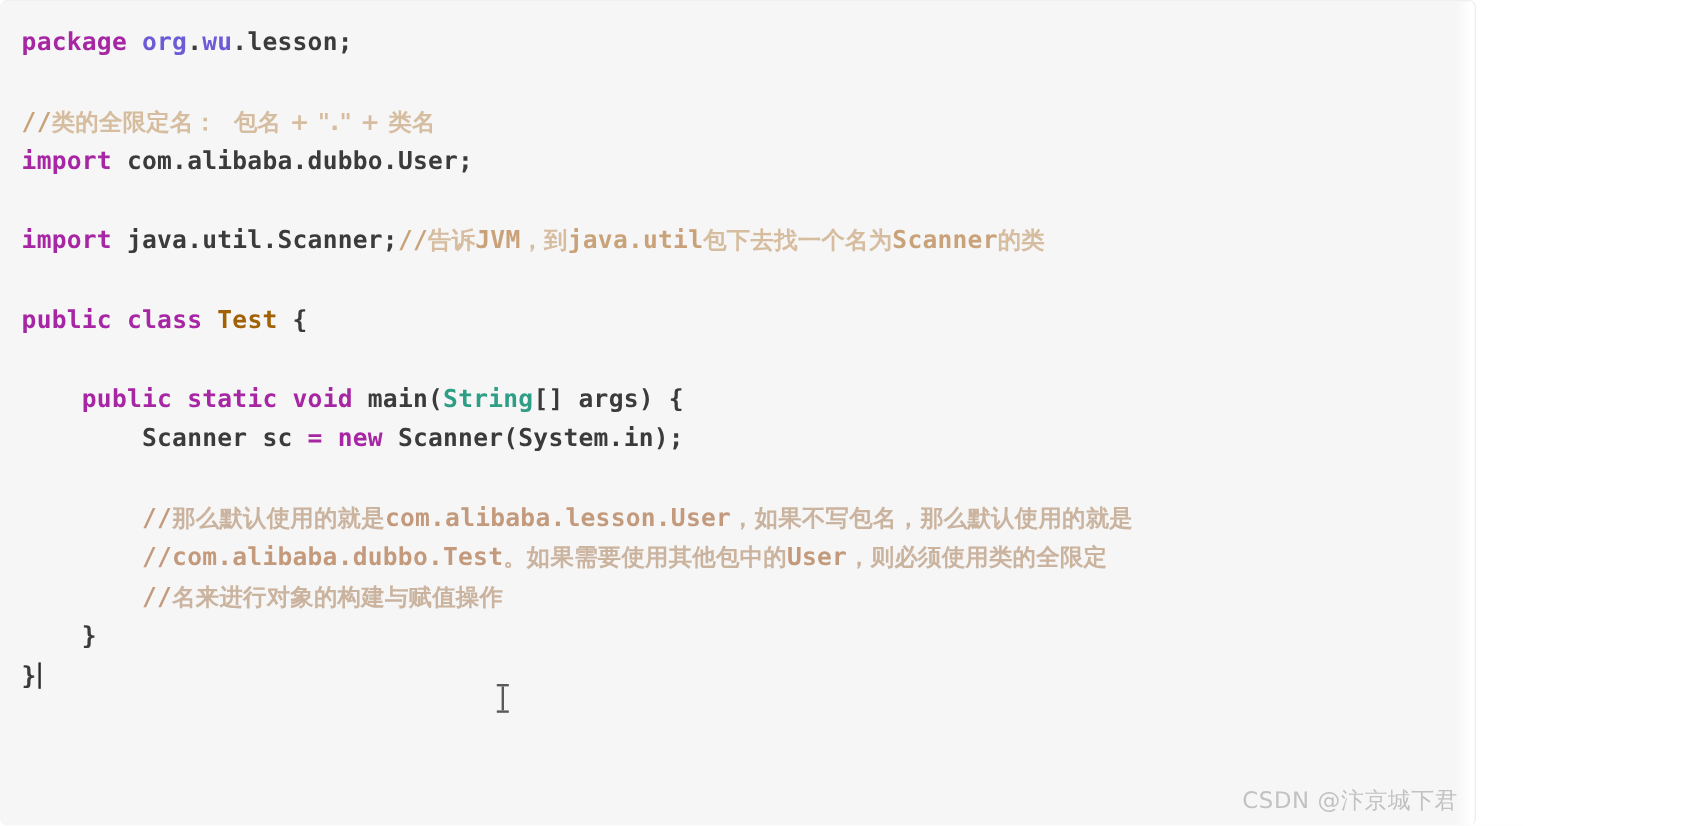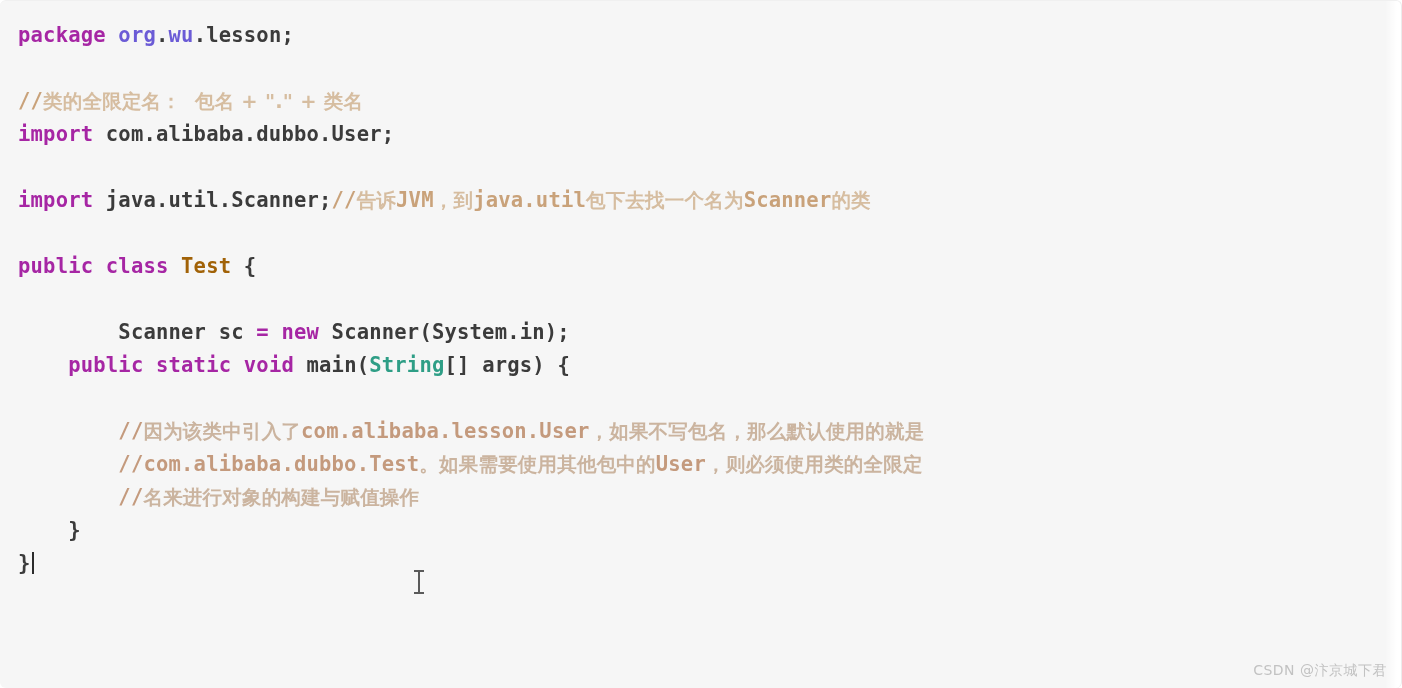--- a/index.html
+++ b/index.html
@@ -10,21 +10,21 @@
   }
   body {
     width: 1402px;
     height: 688px;
     overflow: hidden;
     font-family: "DejaVu Sans Mono", "Liberation Mono", monospace;
   }
 
   #editor-root {
     position: relative;
-    width: 1402px;
+    width: 1230px;
     height: 688px;
     background: #f6f6f6;
     border-radius: 6px;
     box-sizing: border-box;
     border-right: 1px solid #ececec;
     border-top: 1px solid #f0f0f0;
     overflow: hidden;
   }
 
   
@@ -115,45 +115,45 @@
   }
   #mouse-ibeam .cap-top { top: 1px; }
   #mouse-ibeam .cap-bot { bottom: 1px; }
 
   
   #watermark {
     position: absolute;
     right: 14px;
     bottom: 8px;
     font-family: "DejaVu Sans", "Liberation Sans", sans-serif;
-    font-size: 14px;
+    font-size: 19px;
     color: #c2c2c2;
     letter-spacing: 0.5px;
     white-space: nowrap;
   }
 </style>
 </head>
 <body>
 
 <div id="editor-root">
 
   <div id="code-surface">
       <div class="code-line"><span class="tok-keyword">package</span><span class="tok-plain"> </span><span class="tok-package">org</span><span class="tok-plain">.</span><span class="tok-package">wu</span><span class="tok-plain">.</span><span class="tok-plain">lesson</span><span class="tok-plain">;</span></div>
       <div class="code-line blank"></div>
       <div class="code-line"><span class="tok-comment">//</span><span class="tok-comment-cn cn">类的全限定名：  包名 + "." + 类名</span></div>
       <div class="code-line"><span class="tok-keyword">import</span><span class="tok-plain"> com.alibaba.dubbo.User;</span></div>
       <div class="code-line blank"></div>
       <div class="code-line"><span class="tok-keyword">import</span><span class="tok-plain"> java.util.Scanner;</span><span class="tok-comment">//</span><span class="tok-comment-cn cn">告诉</span><span class="tok-comment">JVM</span><span class="tok-comment-cn cn">，到</span><span class="tok-comment">java.util</span><span class="tok-comment-cn cn">包下去找一个名为</span><span class="tok-comment">Scanner</span><span class="tok-comment-cn cn">的类</span></div>
       <div class="code-line blank"></div>
       <div class="code-line"><span class="tok-keyword">public</span><span class="tok-plain"> </span><span class="tok-keyword">class</span><span class="tok-plain"> </span><span class="tok-type">Test</span><span class="tok-plain"> {</span></div>
       <div class="code-line blank"></div>
+      <div class="code-line"><span class="tok-plain">    </span><span class="tok-keyword">public</span><span class="tok-plain"> </span><span class="tok-keyword">static</span><span class="tok-plain"> </span><span class="tok-keyword">void</span><span class="tok-plain"> main(</span><span class="tok-strtype">String</span><span class="tok-plain">[] args) {</span></div>
       <div class="code-line"><span class="tok-plain">        </span><span class="tok-plain">Scanner sc </span><span class="tok-keyword">=</span><span class="tok-plain"> </span><span class="tok-keyword">new</span><span class="tok-plain"> Scanner(System.in);</span></div>
-      <div class="code-line"><span class="tok-plain">    </span><span class="tok-keyword">public</span><span class="tok-plain"> </span><span class="tok-keyword">static</span><span class="tok-plain"> </span><span class="tok-keyword">void</span><span class="tok-plain"> main(</span><span class="tok-strtype">String</span><span class="tok-plain">[] args) {</span></div>
       <div class="code-line blank"></div>
-      <div class="code-line"><span class="tok-plain">        </span><span class="tok-comment2">//</span><span class="tok-comment2-cn cn">因为该类中引入了</span><span class="tok-comment2">com.alibaba.lesson.User</span><span class="tok-comment2-cn cn">，如果不写包名，那么默认使用的就是</span></div>
+      <div class="code-line"><span class="tok-plain">        </span><span class="tok-comment2">//</span><span class="tok-comment2-cn cn">那么默认使用的就是</span><span class="tok-comment2">com.alibaba.lesson.User</span><span class="tok-comment2-cn cn">，如果不写包名，那么默认使用的就是</span></div>
       <div class="code-line"><span class="tok-plain">        </span><span class="tok-comment2">//com.alibaba.dubbo.Test</span><span class="tok-comment2-cn cn">。如果需要使用其他包中的</span><span class="tok-comment2">User</span><span class="tok-comment2-cn cn">，则必须使用类的全限定</span></div>
       <div class="code-line"><span class="tok-plain">        </span><span class="tok-comment2">//</span><span class="tok-comment2-cn cn">名来进行对象的构建与赋值操作</span></div>
       <div class="code-line"><span class="tok-plain">    </span><span class="tok-plain">}</span></div>
       <div class="code-line"><span class="tok-plain">}</span><span class="caret"></span></div>
     </div>
 
   <div id="panel-edge"></div>
 
   <div id="mouse-ibeam" style="left: 414px; top: 568px;">
     <div class="cap-top"></div>

